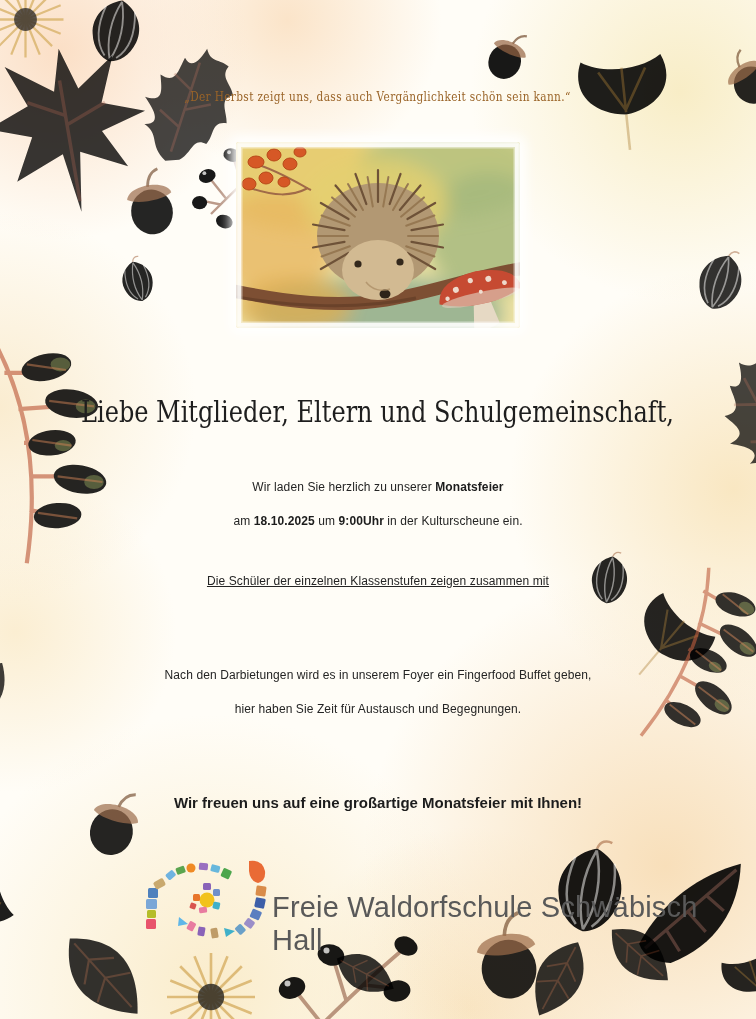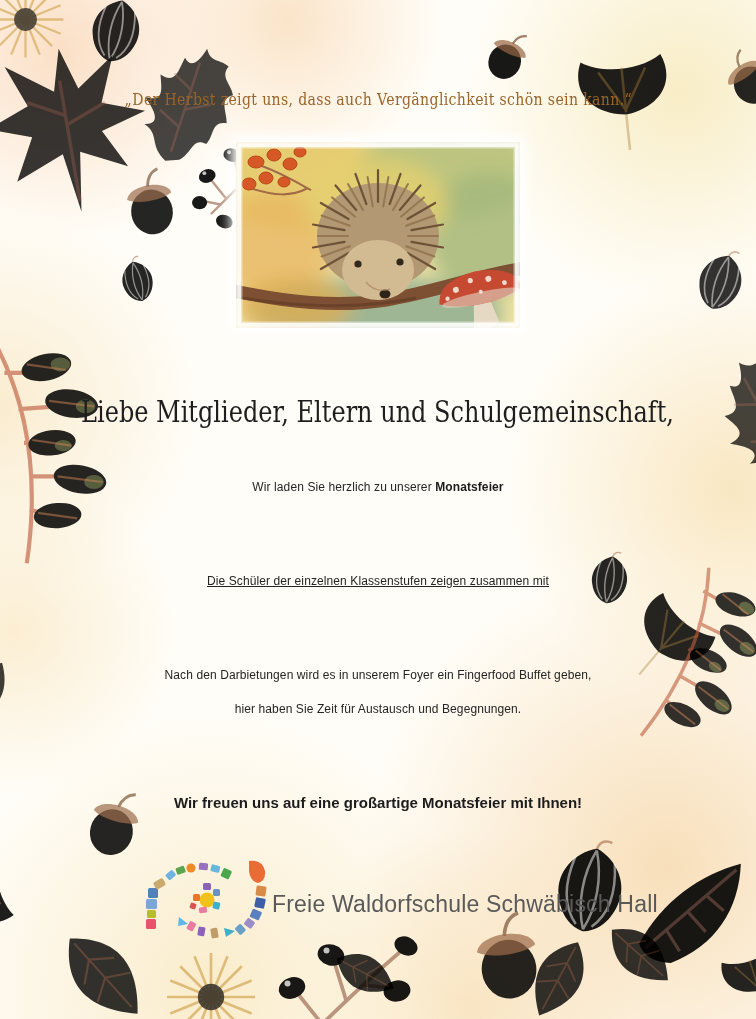--- a/index.html
+++ b/index.html
@@ -15,41 +15,41 @@
       radial-gradient(circle 230px at 2% 62%, #fbeed2 0%, rgba(250,236,208,0) 70%),
       radial-gradient(circle 320px at 97% 48%,#f9e7c2 0%, rgba(249,231,194,0) 70%),
       radial-gradient(circle 420px at 88% 85%,#f8dfba 0%, rgba(248,223,186,0) 72%),
       radial-gradient(circle 380px at 28% 97%,#faeccb 0%, rgba(250,236,203,0) 72%),
       radial-gradient(circle 260px at 62% 99%,#f9e6c4 0%, rgba(249,230,196,0) 70%),
       #fffdf7;
   }
   .decor { position:absolute; inset:0; z-index:1; }
   .txt   { position:absolute; left:0; width:100%; text-align:center; z-index:3; }
 
-  .quote { top:90px; font-family:"DejaVu Serif", serif; font-size:16px; color:#9a6428; }
+  .quote { top:90px; font-family:"DejaVu Serif", serif; font-size:12px; color:#9a6428; }
   .quote span { display:inline-block; transform:scaleX(.88); letter-spacing:.4px; }
 
   .illustration {
     position:absolute; left:236px; top:142px; width:284px; height:186px; z-index:2;
     border-radius:3px; box-shadow:0 0 12px 6px rgba(255,255,255,.95);
   }
   .illustration svg { display:block; width:100%; height:100%; border-radius:3px; }
 
   .salutation { top:394px; font-family:"DejaVu Serif", serif; font-size:30px; color:#1e1e1e; }
   .salutation span { display:inline-block; transform:scaleX(.80); }
 
   .para { font-size:12px; color:#242424; line-height:34px; letter-spacing:.1px; }
   .para b, .closing b { font-weight:bold; color:#1c1c1c; }
   .invite  { top:470px; }
   .program { top:564px;text-decoration:underline; }
   .buffet  { top:658px; }
   .closing { top:786px; font-size:15px; line-height:34px; }
 
   .logo-spiral { position:absolute; left:146px; top:856px; width:126px; height:86px; z-index:3; }
-  .school-name { position:absolute; left:272px; top:891px; font-size:23px; color:#595959;
+  .school-name { position:absolute; left:272px; top:891px; font-size:29px; color:#595959;
                  letter-spacing:.2px; z-index:3; }
 </style>
 </head>
 <body>
 
 <div class="page">
 
   <svg class="decor" viewBox="0 0 756 1019" aria-hidden="true">
     <defs>
       <symbol id="s-leaf" viewBox="0 0 100 100">
@@ -267,20 +267,21 @@
       <rect x="4" y="4" width="276" height="178" fill="none" stroke="#ffffff" stroke-width="5" opacity=".5"></rect>
     </svg>
   </div>
 
   <div class="txt salutation">
     <span>Liebe Mitglieder, Eltern und Schulgemeinschaft,</span>
   </div>
 
   <div class="txt para invite">
     <div><span>Wir laden Sie herzlich zu unserer </span><b>Monatsfeier</b></div>
+    <div><span>am </span><b>18.10.2025</b><span> um </span><b>9:00Uhr</b><span> in der Kulturscheune ein.</span></div>
   </div>
 
   <div class="txt para program">
     <div>Die Schüler der einzelnen Klassenstufen zeigen zusammen mit</div>
   </div>
 
   <div class="txt para buffet">
     <div>Nach den Darbietungen wird es in unserem Foyer ein Fingerfood Buffet geben,</div>
     <div>hier haben Sie Zeit für Austausch und Begegnungen.</div>
   </div>

